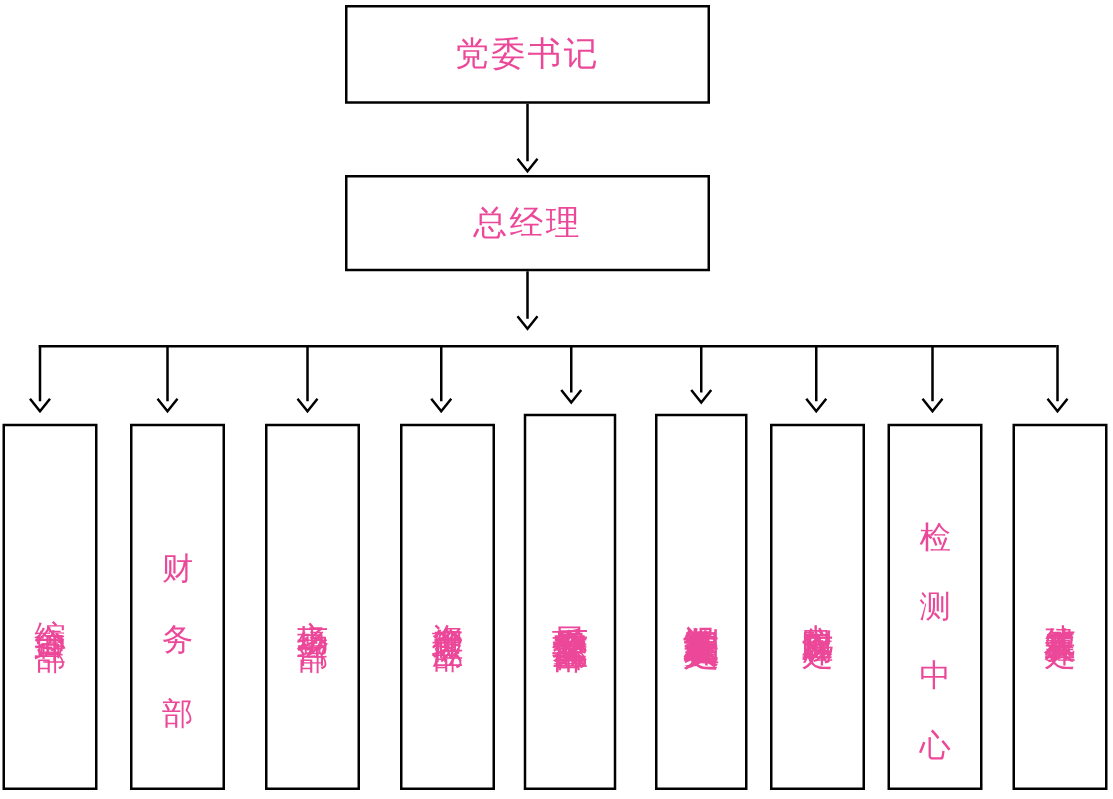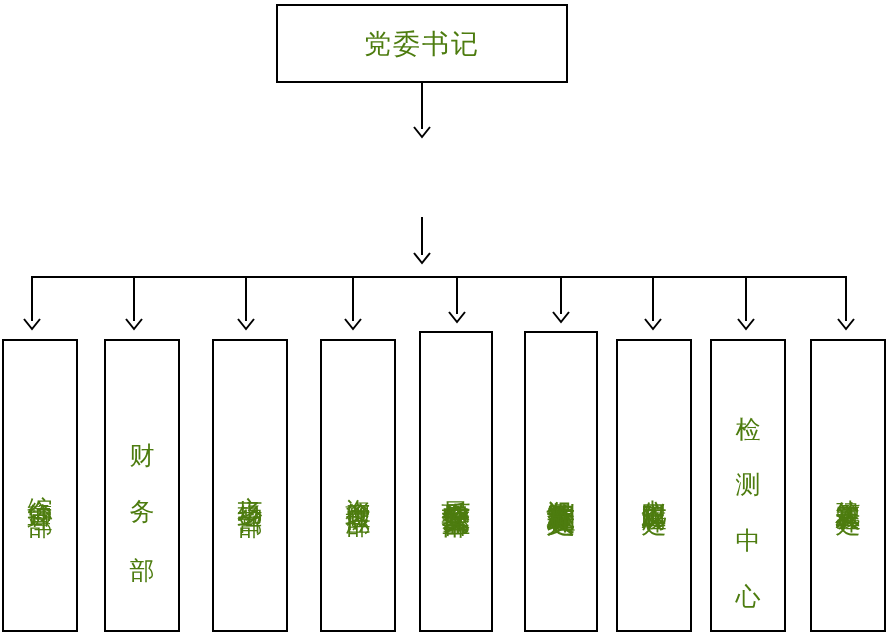--- a/index.html
+++ b/index.html
@@ -23,21 +23,21 @@
   .node {
     position: absolute;
     box-sizing: border-box;
     border: 2px solid #000000;
     background: #ffffff;
     display: flex;
     align-items: center;
     justify-content: center;
   }
   .node-label {
-    color: #4d7c0f;
+    color: #ec4899;
     line-height: 1.0;
     white-space: pre;
     text-align: left;
   }
 
   
   .node.horiz .node-label {
     font-size: 27px;
     letter-spacing: 2px;
     font-family: "DejaVu Serif", "Liberation Serif", serif;
@@ -83,20 +83,23 @@
     <span class="node-label">党委书记</span>
   </div>
 
   <div class="vline" style="left:421px; top:83px; height:46px;"></div>
   <div class="arrowhead" style="left:413px; top:126px;">
     <svg width="18" height="13" viewBox="0 0 18 13">
       <polyline points="1,1 9,11 17,1" fill="none" stroke="#000000" stroke-width="2"></polyline>
     </svg>
   </div>
 
+  <div class="node horiz" style="left:276px; top:140px; width:292px; height:77px;">
+    <span class="node-label">总经理</span>
+  </div>
 
   <div class="vline" style="left:421px; top:217px; height:38px;"></div>
   <div class="arrowhead" style="left:413px; top:252px;">
     <svg width="18" height="13" viewBox="0 0 18 13">
       <polyline points="1,1 9,11 17,1" fill="none" stroke="#000000" stroke-width="2"></polyline>
     </svg>
   </div>
 
   <div class="hline" style="left:31px; top:276px; width:814px;"></div>
 

